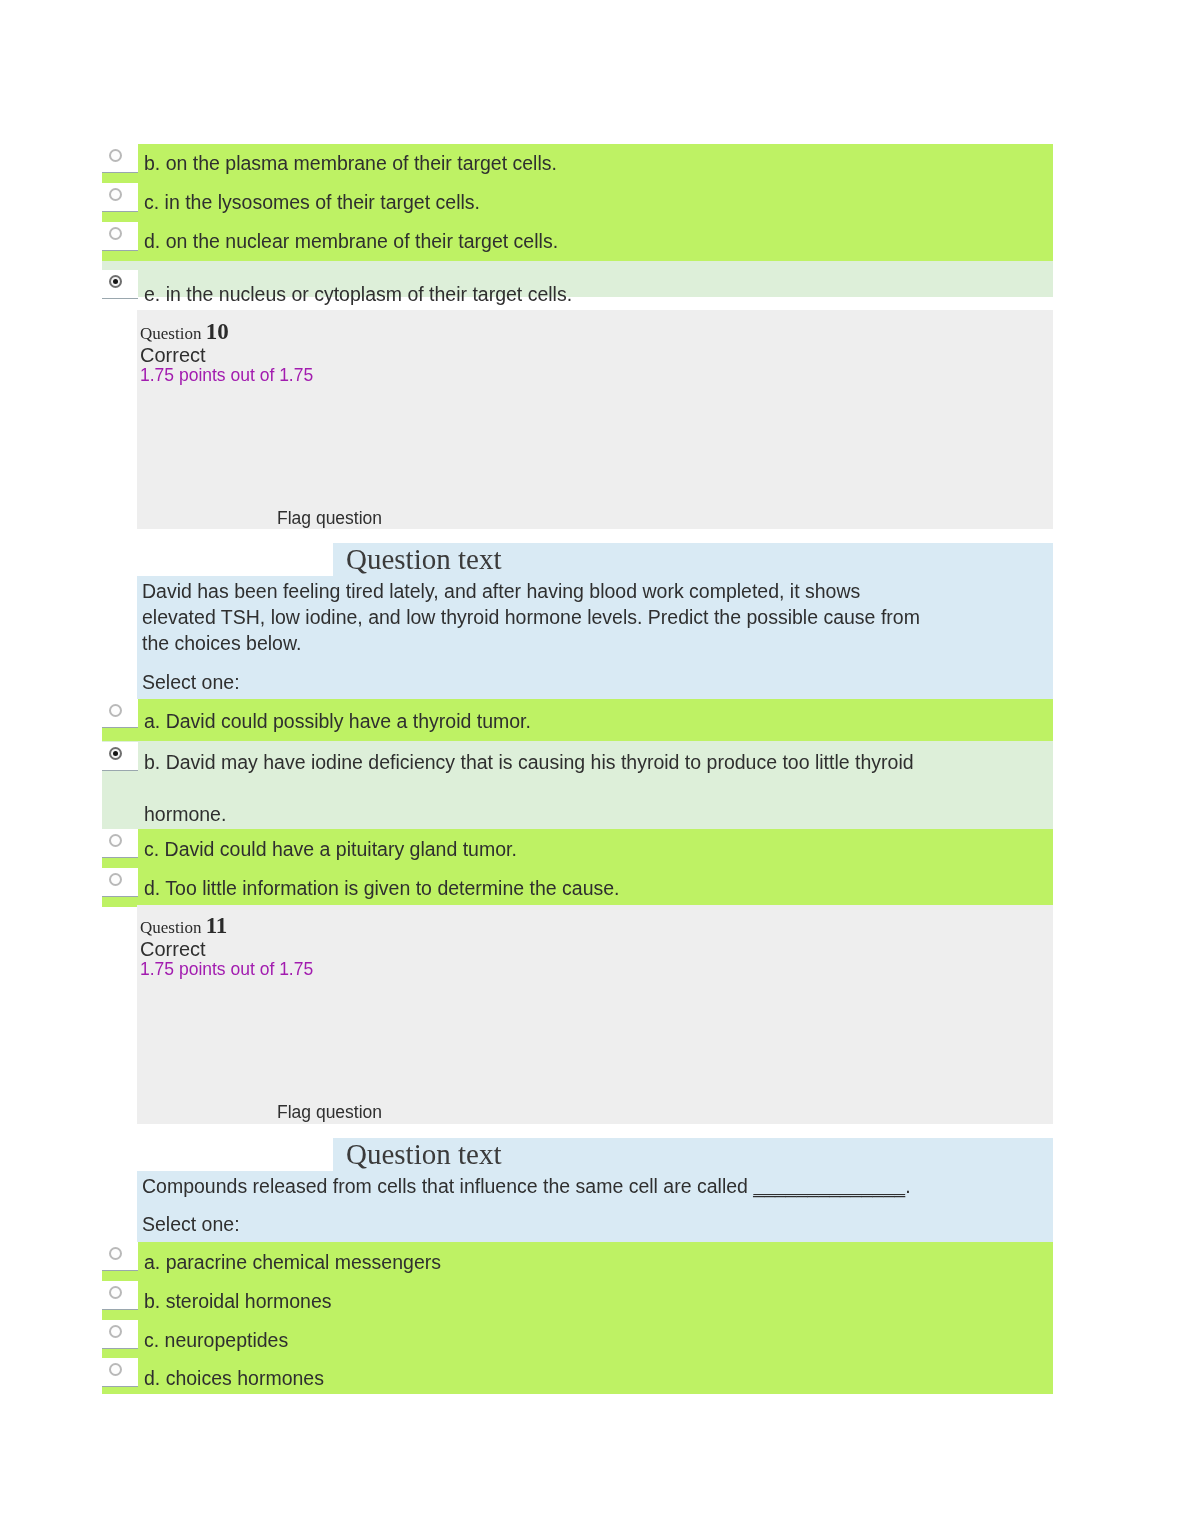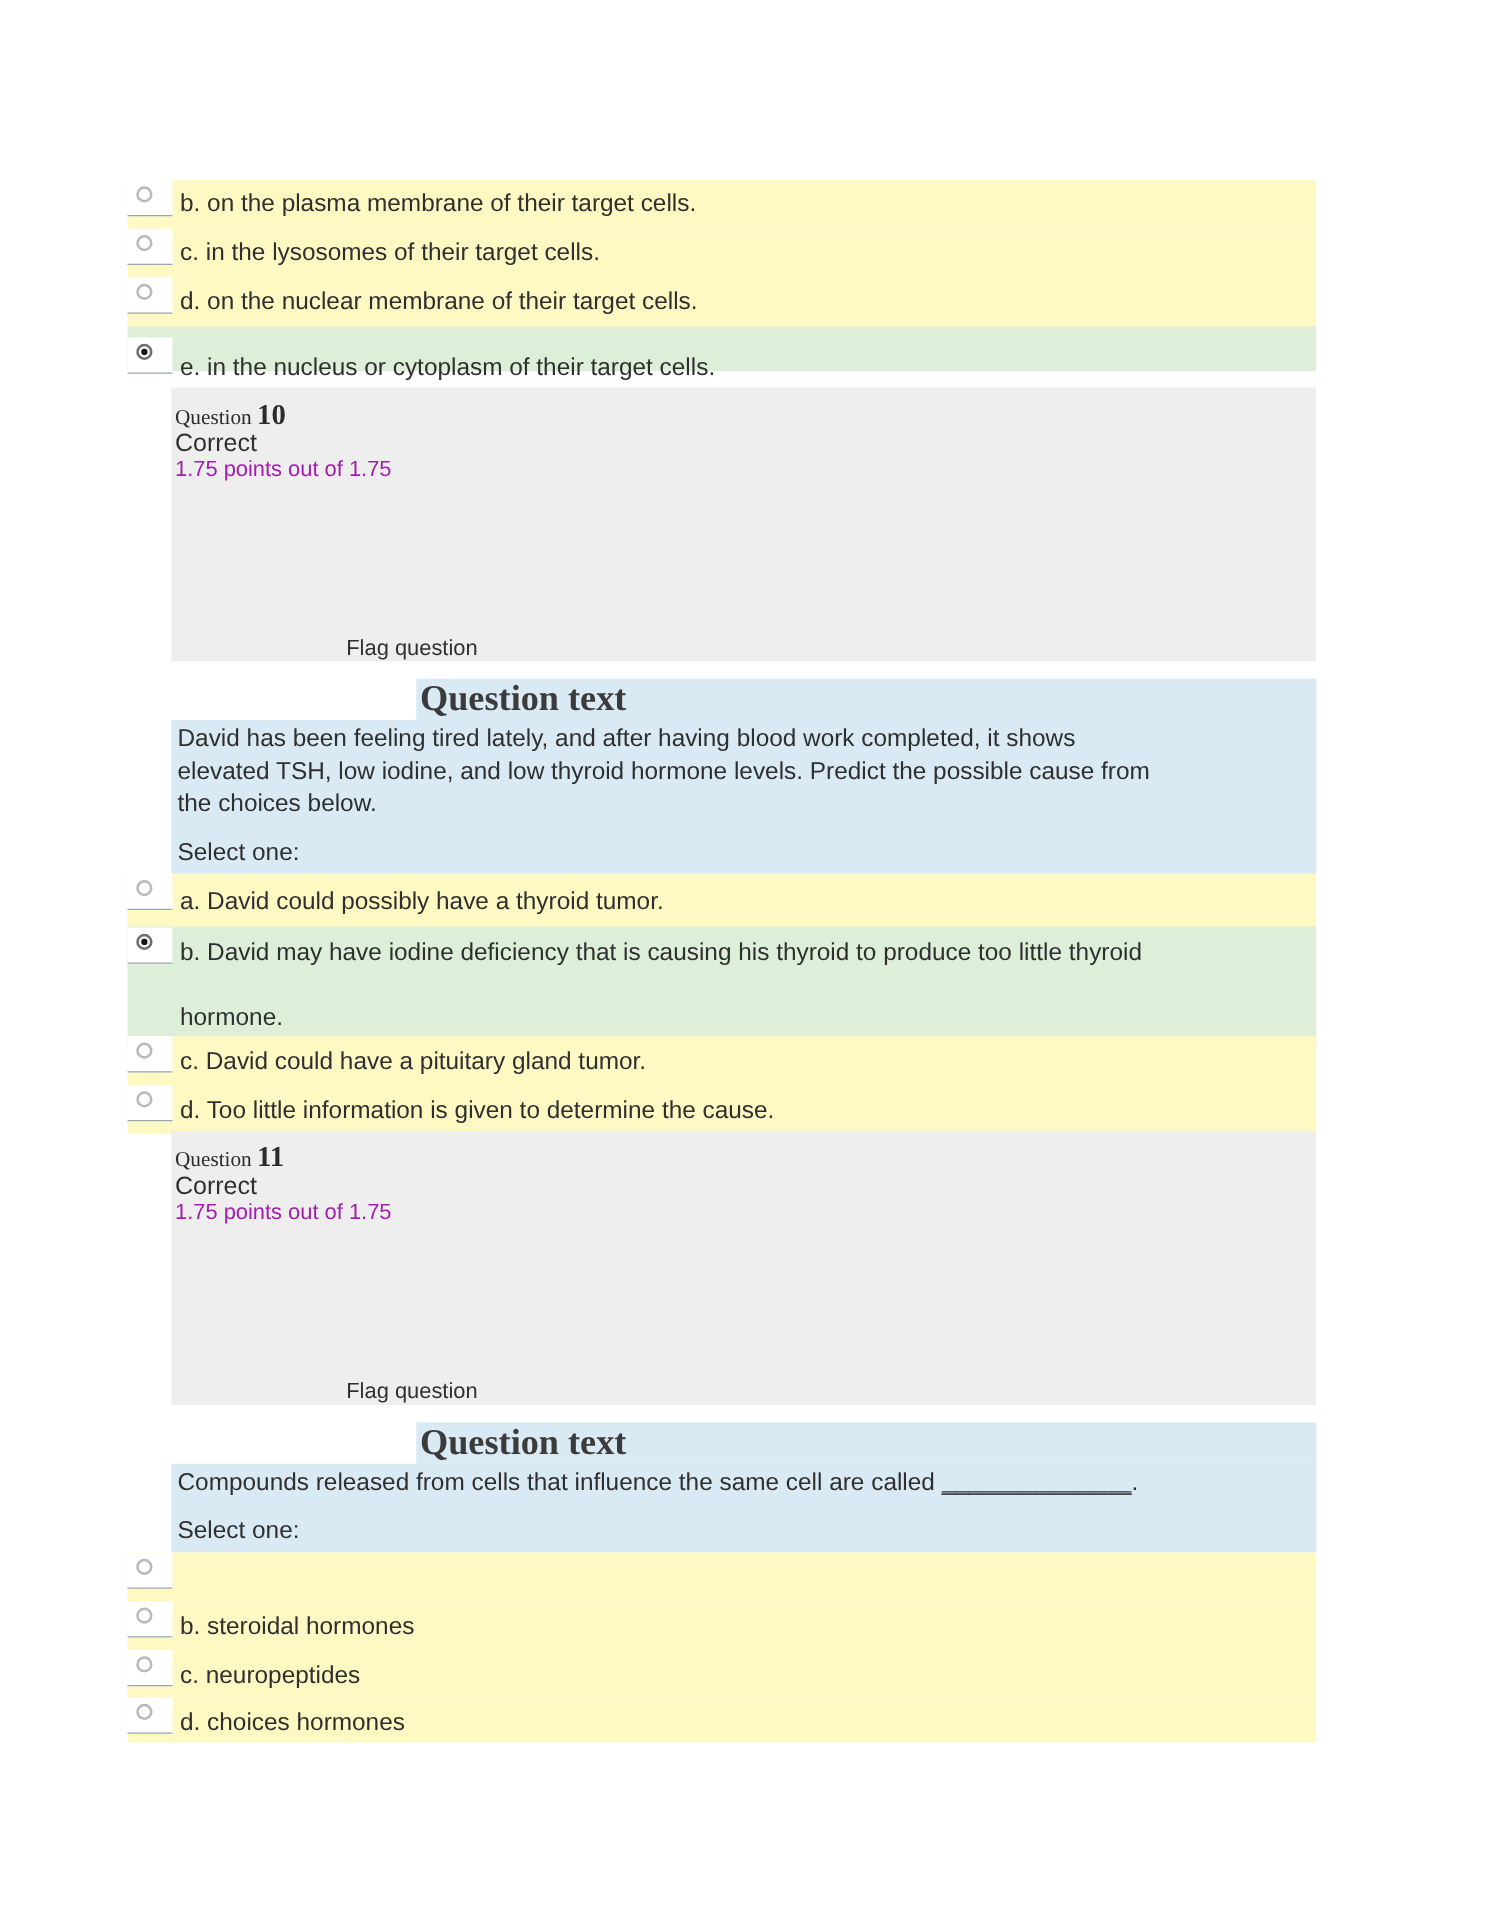--- a/index.html
+++ b/index.html
@@ -24,21 +24,21 @@
     height: 1540px;
   }
 
   
   .opt-row {
     position: absolute;
     left: 102px;
     width: 951px;
     display: block;
   }
-  .opt-row.blue   { background: #fef9c3; }
+  .opt-row.blue   { background: #bef264; }
   .opt-row.green  { background: #ddefd9; }
 
   .radio-cell {
     position: absolute;
     left: 0px;
     top: 0px;
     width: 36px;
     height: 29px;
     background: #ffffff;
     border-bottom: 1px solid #9aa7ae;
@@ -121,21 +121,21 @@
 
   
   .qtext-head {
     position: absolute;
     background: #d9eaf4;
     font-family: "Liberation Serif", serif;
     font-size: 29px;
     color: #3b3b3b;
     white-space: nowrap;
   }
-  .qtext-head .label { padding-left: 3px; padding-right: 8px; font-weight: bold; }
+  .qtext-head .label { padding-left: 13px; padding-right: 8px; }
 
   .qbody {
     position: absolute;
     background: #d9eaf4;
   }
   .qbody .para {
     position: absolute;
     left: 5px;
     font-size: 19.5px;
     line-height: 1.34;
@@ -249,20 +249,21 @@
     <div class="para" style="top:2px;">
       <span>Compounds released from cells that influence the same cell are called </span><span class="blank-ul">______________</span><span>.</span>
     </div>
     <div class="selectone" style="top:42px;">Select one:</div>
   </div>
 
   <div class="opt-row blue" style="top:1242px;height:39px;">
     <span class="radio-cell">
         <span class="radio"></span>
       </span>
+    <span class="opt-text" style="top:8px;">a. paracrine chemical messengers</span>
   </div>
 
   <div class="opt-row blue" style="top:1281px;height:39px;">
     <span class="radio-cell">
         <span class="radio"></span>
       </span>
     <span class="opt-text" style="top:8px;">b. steroidal hormones</span>
   </div>
 
   <div class="opt-row blue" style="top:1320px;height:38px;">

